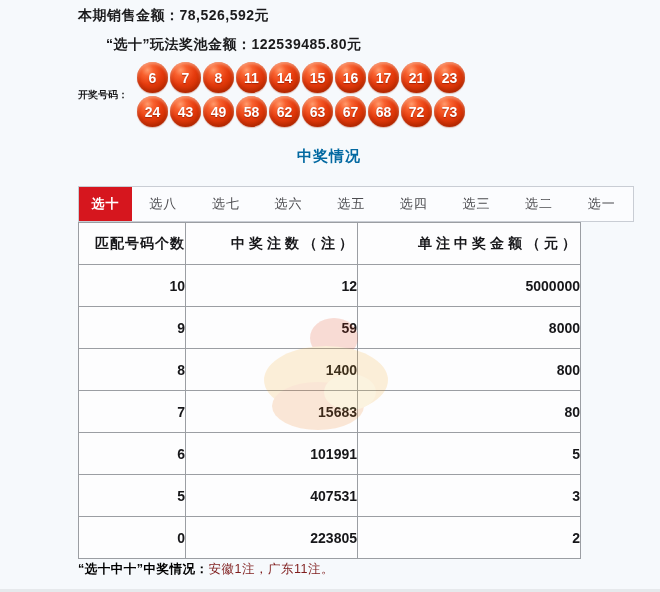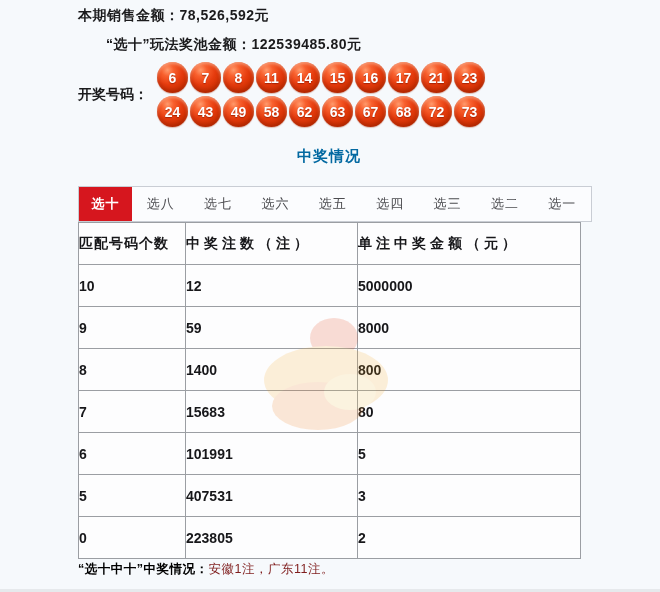--- a/index.html
+++ b/index.html
@@ -17,42 +17,42 @@
     letter-spacing:0.5px;
   }
   .sales-line { top:7px; }
   .pool-line  { top:36px;margin-left:28px; }
 
   .draw-section {
     position:absolute; left:78px; top:62px;
     display:flex; align-items:center;
   }
   .draw-label {
-    font-size:14px; font-weight:700; color:#1b1b1d;
+    font-size:10px; font-weight:700; color:#1b1b1d;
     margin-right:9px; white-space:nowrap;
   }
   .ball-rows { display:flex; flex-direction:column; gap:3px; }
   .ball-row { display:flex; gap:2px; }
   .ball {
     width:31px; height:31px; border-radius:50%;
     background:radial-gradient(circle at 34% 26%, #ff9a6c 0%, #f8602e 20%, #e53b0d 48%, #cb2f00 78%, #ab2500 100%);
     box-shadow: inset 0 -3px 4px rgba(120,20,0,0.35), inset 0 2px 3px rgba(255,210,180,0.55), 0 1px 1px rgba(160,40,0,0.3);
     color:#fff; font-weight:700; font-size:14px;
     display:flex; align-items:center; justify-content:center;
     text-shadow:0 1px 1px rgba(140,25,0,0.7);
   }
 
   .section-title {
     position:absolute; left:78px; top:147px; width:502px;
     text-align:center; font-size:15px; font-weight:700; color:#0369a1;
     letter-spacing:1px;
   }
 
   .tabbar {
-    position:absolute; left:78px; top:186px; width:514px; height:36px;
+    position:absolute; left:78px; top:186px; width:556px; height:36px;
     display:flex; background:#fbfcfe;
     border:1px solid #c9cdd4;
   }
   .tab {
     flex:1 1 auto;
     display:flex; align-items:center; justify-content:center;
     font-size:13px; color:#4c4c50; cursor:pointer;
     letter-spacing:1px;
   }
   .tab.active {
@@ -60,21 +60,21 @@
     flex:0 0 53px;
   }
 
   table.prize-table {
     position:absolute; left:78px; top:222px; width:502px;
     border-collapse:collapse; table-layout:fixed;
     background:#fdfdfe;
   }
   .prize-table th, .prize-table td {
     border:1px solid #9b9ea3;
-    text-align:left; vertical-align:middle;
+    text-align:right; vertical-align:middle;
     font-size:14px; font-weight:700; color:#17171a;
     height:42px; padding:0;
   }
   .prize-table th { font-size:14px; }
   .prize-table col.c1 { width:107px; }
   .prize-table col.c2 { width:172px; }
   .prize-table col.c3 { width:223px; }
   .prize-table th.sp { letter-spacing:4px; }
   .prize-table th.sp1 { letter-spacing:1px; }
 

